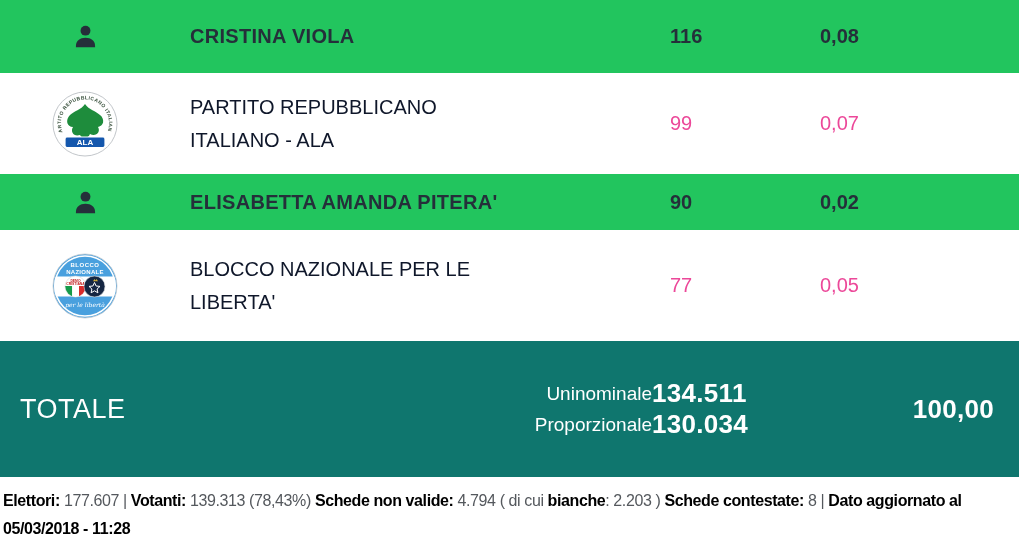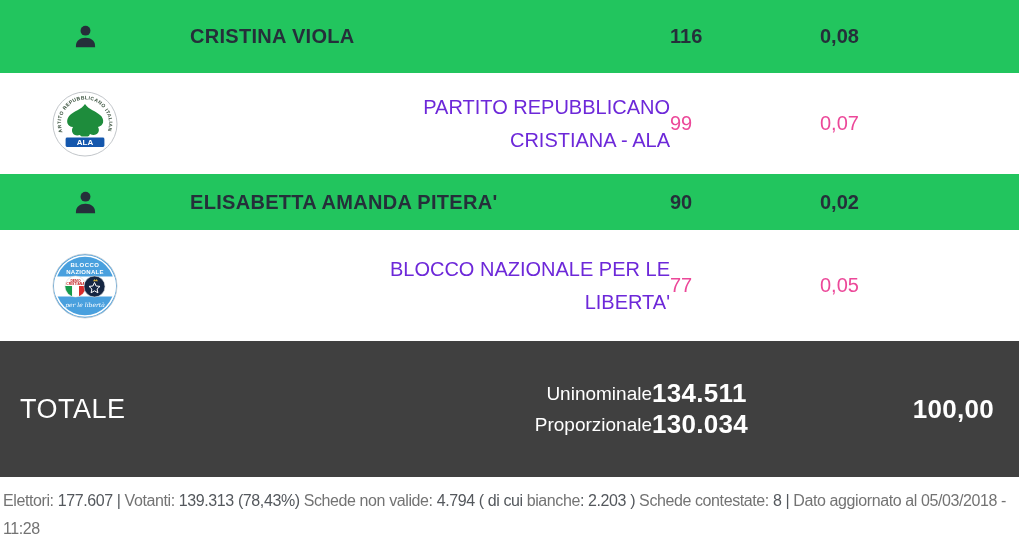--- a/index.html
+++ b/index.html
@@ -21,45 +21,45 @@
   .h-r1{height:73px;}
   .h-r2{height:101px;}
   .h-r3{height:56px;}
   .h-r4{height:111px;}
   .cell-icon{display:flex;justify-content:center;align-items:center;}
   .cell-name{padding-left:20px;}
   .cand-name{
     font-size:20px;font-weight:700;color:#252f3a;letter-spacing:.3px;
   }
   .party-name{
-    font-size:20px;color:#6d28d9;line-height:33px;text-align:right;
+    font-size:20px;color:#0f172a;line-height:33px;
   }
   .cell-num{text-align:left;font-size:20px;}
   .num-bold{font-weight:700;color:#252f3a;}
   .num-gray{color:#ec4899;}
   .person-icon svg{display:block;}
 
   .total-row{
-    height:136px;background:#404040;color:#ffffff;
+    height:136px;background:#0f766e;color:#ffffff;
     display:flex;align-items:center;
     margin-right:5px;padding-right:25px;
   }
   .total-label{flex:1;padding-left:20px;font-size:27px;letter-spacing:.5px;}
   .total-lines{display:flex;flex-direction:column;width:398px;}
   .total-line{display:grid;grid-template-columns:230px 168px;align-items:center;}
   .tl-label{text-align:right;font-size:19px;}
   .tl-value{text-align:left;font-size:26px;font-weight:700;letter-spacing:.3px;}
   .total-percent{width:174px;text-align:right;font-size:26px;font-weight:700;letter-spacing:.3px;}
 
   .footer{
     padding:10px 6px 0 3px;
     font-size:16px;letter-spacing:-0.4px;line-height:28px;
     color:#54585d;
   }
-  .fb{font-weight:400;color:#737373;text-align:center;}
+  .fb{font-weight:700;color:#000000;text-align:center;}
   .logo{display:block;}
 </style>
 </head>
 <body>
 
 <div class="results-table">
 
   <div class="row row-blue h-r1">
     <div class="cell-icon person-icon">
       <svg width="27" height="27" viewBox="0 0 24 24">
@@ -83,21 +83,21 @@
           <textPath href="#priArc" startOffset="50%" text-anchor="middle">PARTITO REPUBBLICANO ITALIANO</textPath>
         </text>
         <path d="M33 13 C29 19 22 20 18 24 C13 29 15 36 21 36 C18 41 22 46 28 44 C30 48 36 48 38 43 C44 46 49 41 46 36 C52 35 53 28 48 24 C44 20 37 19 33 13 Z" fill="#1e8c3c"></path>
         <path d="M33 40 C32 45 34 48 31 53" stroke="#1e8c3c" stroke-width="1.6" fill="none"></path>
         <rect x="13" y="46" width="40" height="10.5" rx="2" fill="#1457ad" stroke="#ffffff" stroke-width="1.2"></rect>
         <text x="33" y="54.4" text-anchor="middle" font-size="8" font-weight="bold" fill="#ffffff">ALA</text>
       </svg>
     </div>
     <div class="cell-name party-name">
       <div>PARTITO REPUBBLICANO</div>
-      <div>CRISTIANA - ALA</div>
+      <div>ITALIANO - ALA</div>
     </div>
     <div class="cell-num num-gray">99</div>
     <div class="cell-num num-gray">0,07</div>
   </div>
 
   <div class="row row-blue h-r3">
     <div class="cell-icon person-icon">
       <svg width="27" height="27" viewBox="0 0 24 24">
         <circle cx="12" cy="6.8" r="4.4" fill="#252f3a"></circle>
         <path d="M12 13.2c-5 0-8.5 2.7-8.5 7.2v1.1h17v-1.1c0-4.5-3.5-7.2-8.5-7.2z" fill="#252f3a"></path>

